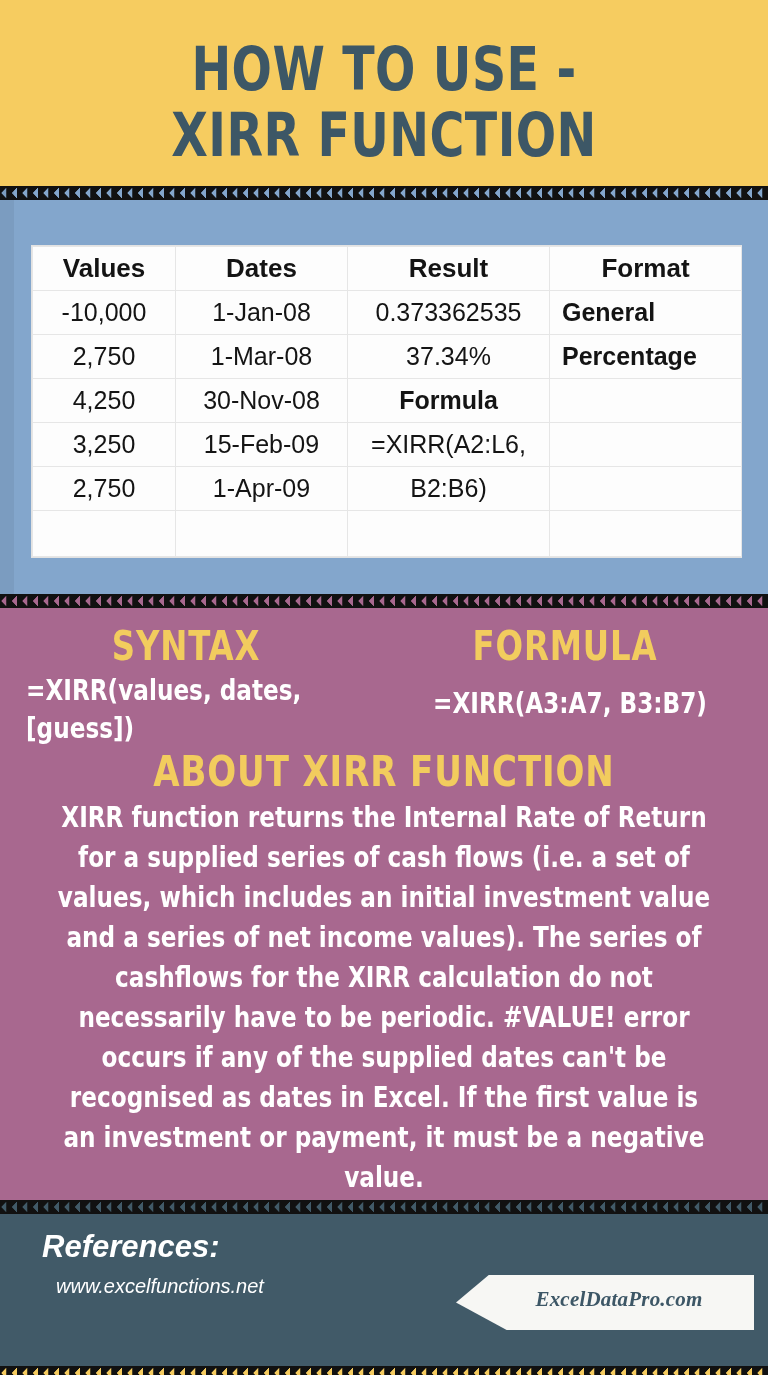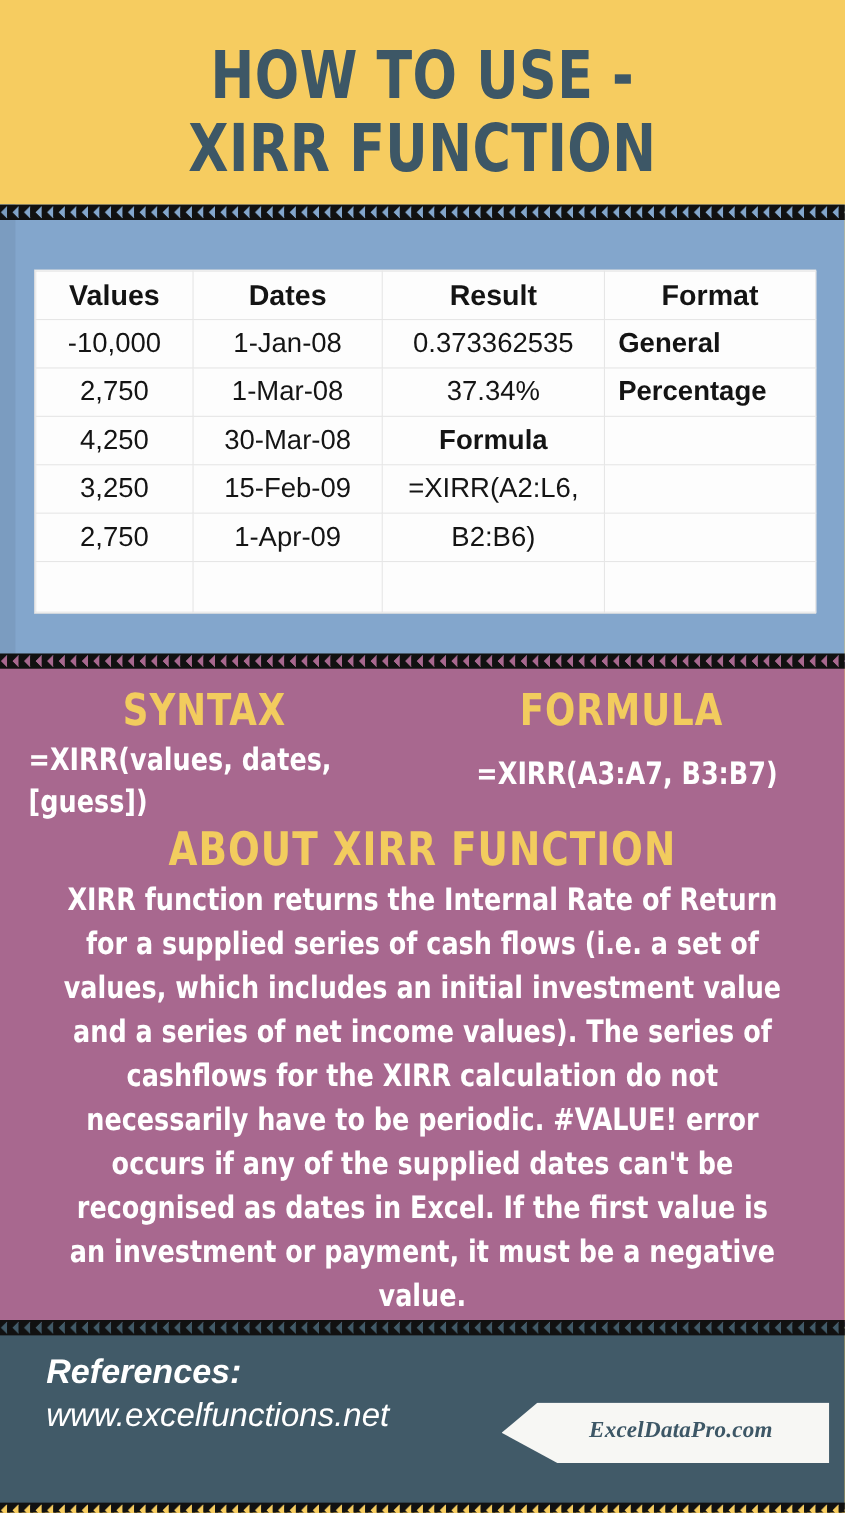--- a/index.html
+++ b/index.html
@@ -130,22 +130,22 @@
   .footer{
     position:absolute;left:0;top:1178px;width:768px;height:172px;
     background:#415a68;z-index:4;font-style:italic;
   }
   .ref-title{
     position:absolute;left:42px;top:28px;
     color:#ffffff;font-weight:bold;font-size:31px;line-height:34px;
     font-family:"Liberation Sans","DejaVu Sans",sans-serif;
   }
   .ref-list{
-    position:absolute;left:42px;top:66px;
-    color:#ffffff;font-size:30px;line-height:37px;
+    position:absolute;left:56px;top:66px;
+    color:#ffffff;font-size:20px;line-height:37px;
     font-family:"Liberation Sans","DejaVu Sans",sans-serif;
   }
   .ref-list div{white-space:nowrap;}
   .badge{
     position:absolute;left:456px;top:73px;width:298px;height:55px;
     background:#f7f7f4;
     clip-path:polygon(11% 0, 100% 0, 100% 100%, 17% 100%, 0 50%);
   }
   .badge span{
     display:block;width:100%;text-align:center;
@@ -200,21 +200,21 @@
             <td class="left">General</td>
           </tr>
           <tr>
             <td>2,750</td>
             <td>1-Mar-08</td>
             <td>37.34%</td>
             <td class="left">Percentage</td>
           </tr>
           <tr>
             <td>4,250</td>
-            <td>30-Mar-08</td>
+            <td>30-Nov-08</td>
             <td class="b">Formula</td>
             <td></td>
           </tr>
           <tr>
             <td>3,250</td>
             <td>15-Feb-09</td>
             <td>=XIRR(A2:L6,</td>
             <td></td>
           </tr>
           <tr>

